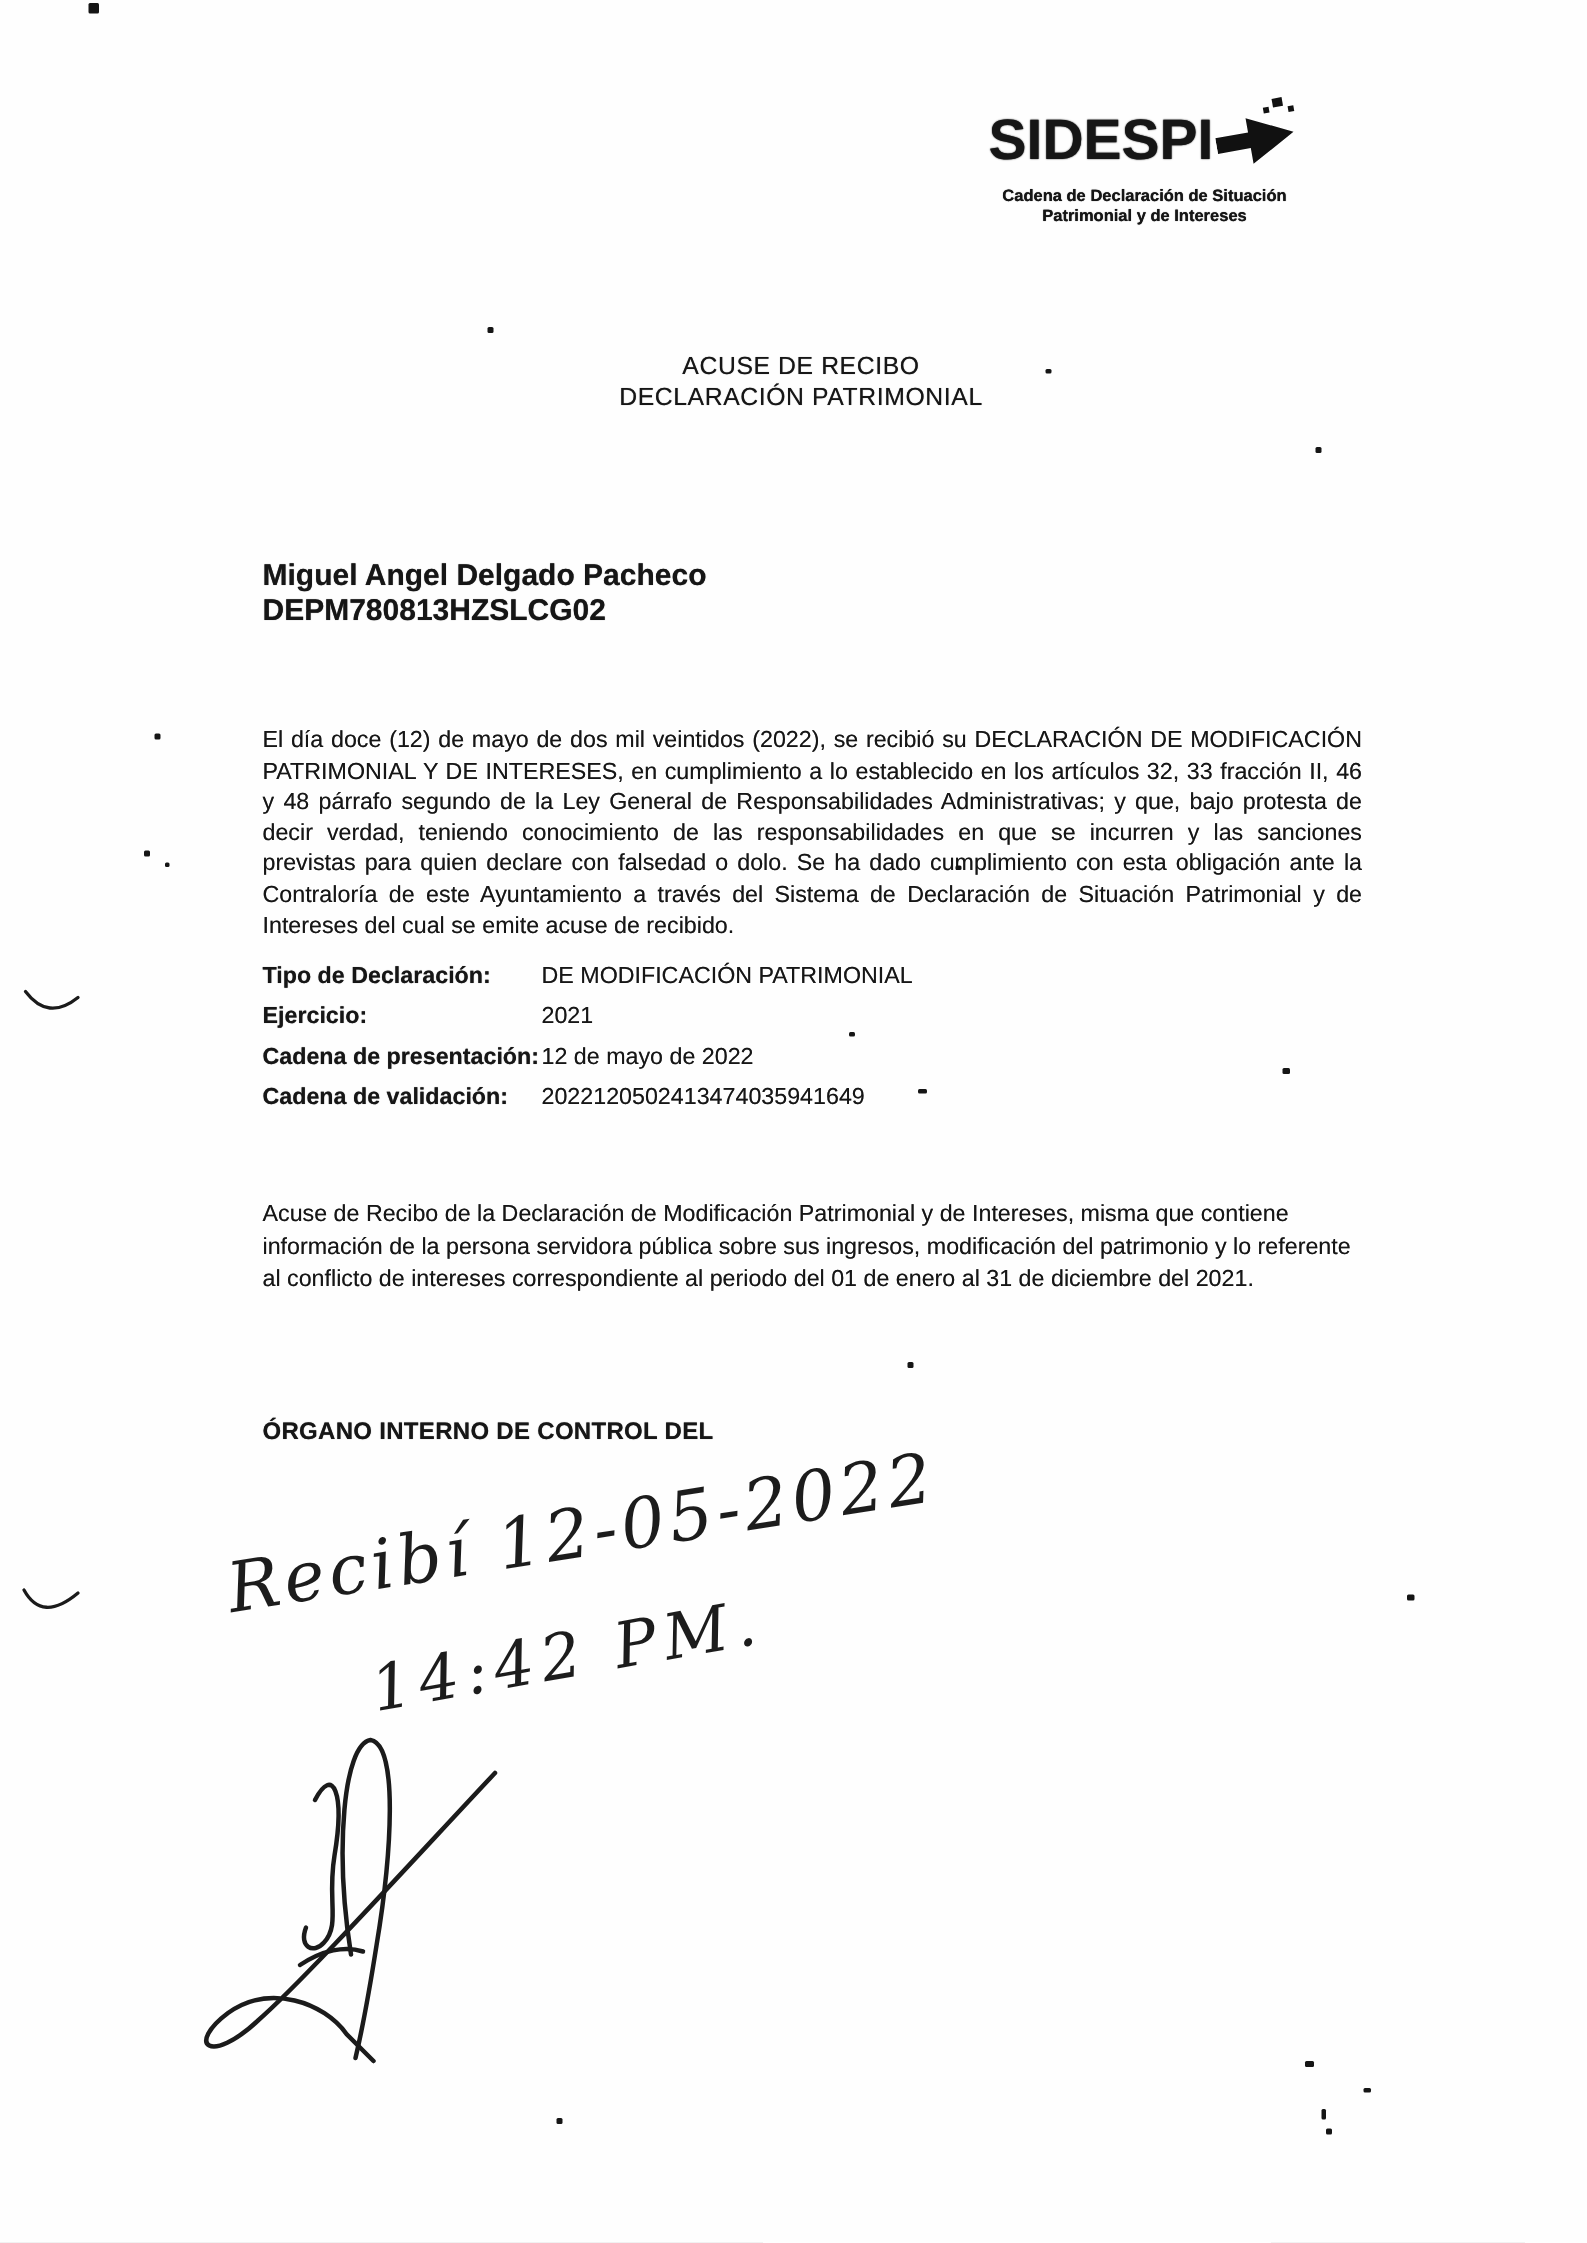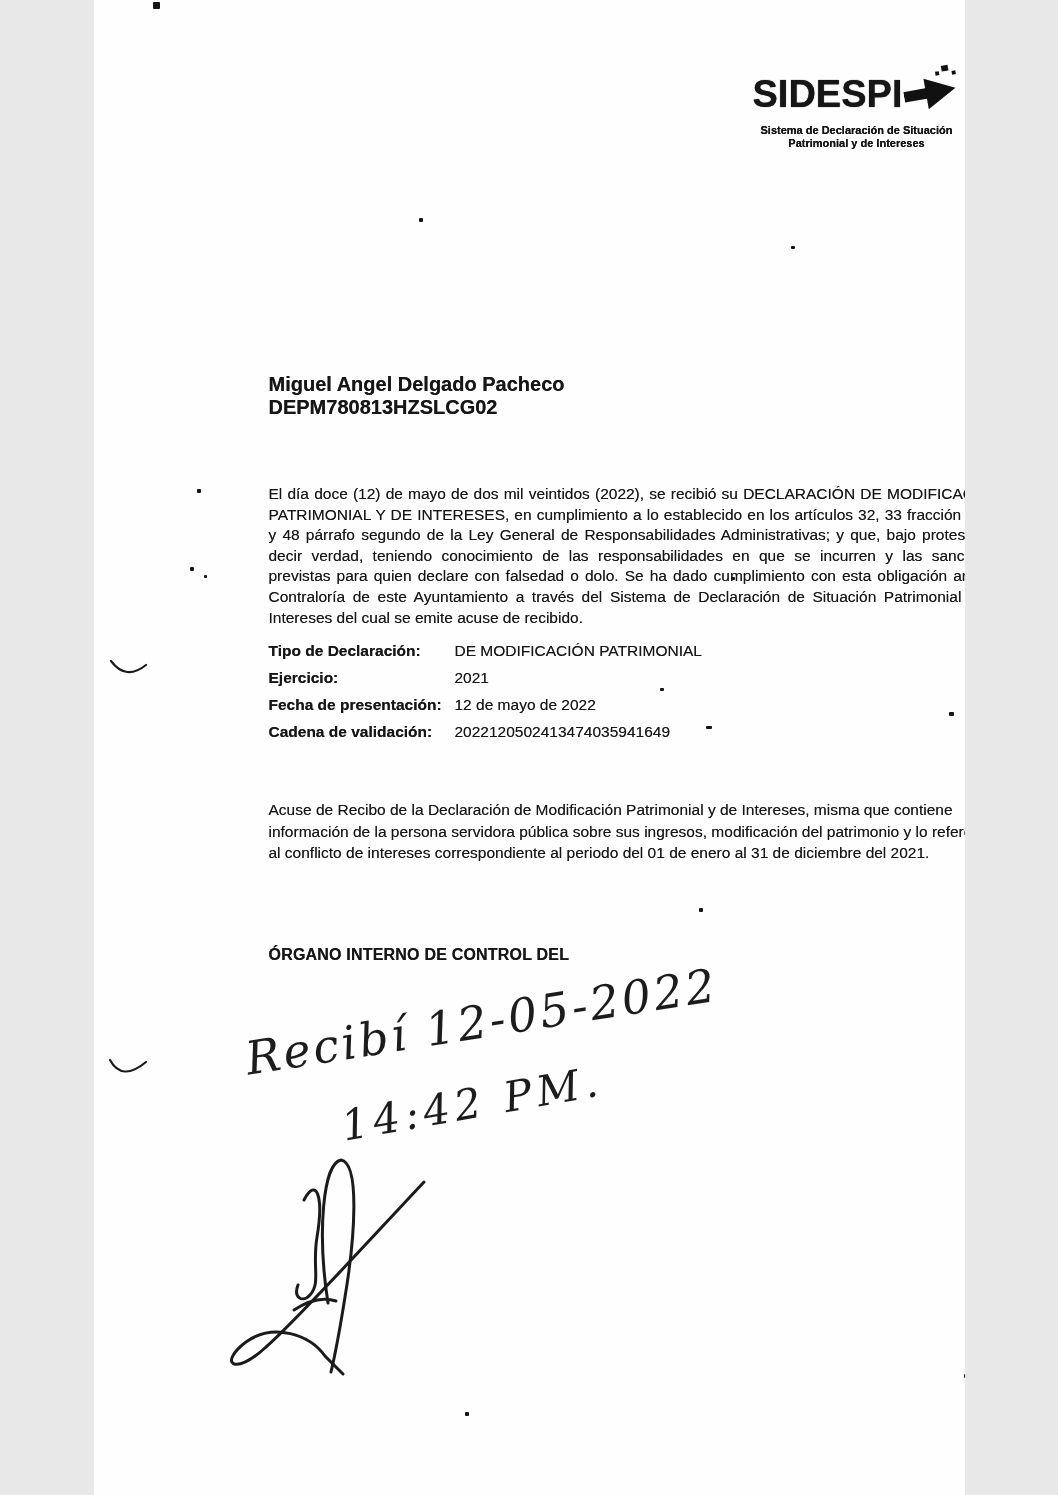--- a/index.html
+++ b/index.html
@@ -1,18 +1,18 @@
 <!DOCTYPE html>
 <html><head>
 <meta charset="utf-8">
 <style>
   html,body{margin:0;padding:0;background:#e8e8e8;}
   .page{
     position:relative;
-    width:871px;height:1495px;
+    width:1058px;height:1495px;
     margin:0 auto;
     background:#fefefe;
     overflow:hidden;
     font-family:"Liberation Sans", sans-serif;
     color:#161616;
   }
   .abs{position:absolute;}
 
   
   .logo{left:648px;top:66px;width:230px;text-align:center;}
@@ -76,25 +76,29 @@
           <g fill="#111">
             <path d="M0,21 L23,21 L23,11 L54,26 L23,43 L23,32 L0,32 Z"></path>
             <rect x="43" y="1" width="7" height="6"></rect>
             <rect x="53" y="8" width="4" height="4"></rect>
             <rect x="36" y="6" width="4" height="4"></rect>
           </g>
         </svg>
       </span>
     </div>
     <div class="logo-tagline">
-      <div>Sistema de Declaración de Situación</div>
+      <div>Cadena de Declaración de Situación</div>
       <div>Patrimonial y de Intereses</div>
     </div>
   </div>
 
+  <div class="abs doc-title">
+    <div>ACUSE DE RECIBO</div>
+    <div>DECLARACIÓN PATRIMONIAL</div>
+  </div>
   <div class="speck abs" style="left:697px;top:246px;width:4px;height:3px;"></div>
   <div class="speck abs" style="left:325px;top:218px;width:4px;height:4px;"></div>
   <div class="speck abs" style="left:877px;top:298px;width:4px;height:4px;"></div>
 
   <div class="abs recipient">
     <div>Miguel Angel Delgado Pacheco</div>
     <div>DEPM780813HZSLCG02</div>
   </div>
 
   <div class="abs para1">El día doce (12) de mayo de dos mil veintidos (2022), se recibió su DECLARACIÓN DE MODIFICACIÓN PATRIMONIAL Y DE INTERESES, en cumplimiento a lo establecido en los artículos 32, 33 fracción II, 46 y 48 párrafo segundo de la Ley General de Responsabilidades Administrativas; y que, bajo protesta de decir verdad, teniendo conocimiento de las responsabilidades en que se incurren y las sanciones previstas para quien declare con falsedad o dolo. Se ha dado cumplimiento con esta obligación ante la Contraloría de este Ayuntamiento a través del Sistema de Declaración de Situación Patrimonial y de Intereses del cual se emite acuse de recibido.</div>
@@ -110,21 +114,21 @@
   <div class="abs fields">
     <div class="field-row">
       <span class="field-label">Tipo de Declaración:</span>
       <span class="field-value">DE MODIFICACIÓN PATRIMONIAL</span>
     </div>
     <div class="field-row">
       <span class="field-label">Ejercicio:</span>
       <span class="field-value">2021</span>
     </div>
     <div class="field-row">
-      <span class="field-label">Fecha de presentación:</span>
+      <span class="field-label">Cadena de presentación:</span>
       <span class="field-value">12 de mayo de 2022</span>
     </div>
     <div class="field-row">
       <span class="field-label">Cadena de validación:</span>
       <span class="field-value">2022120502413474035941649</span>
     </div>
   </div>
   <div class="speck abs" style="left:566px;top:688px;width:4px;height:3px;"></div>
   <div class="speck abs" style="left:855px;top:712px;width:5px;height:4px;"></div>
   <div class="speck abs" style="left:612px;top:726px;width:6px;height:3px;"></div>

